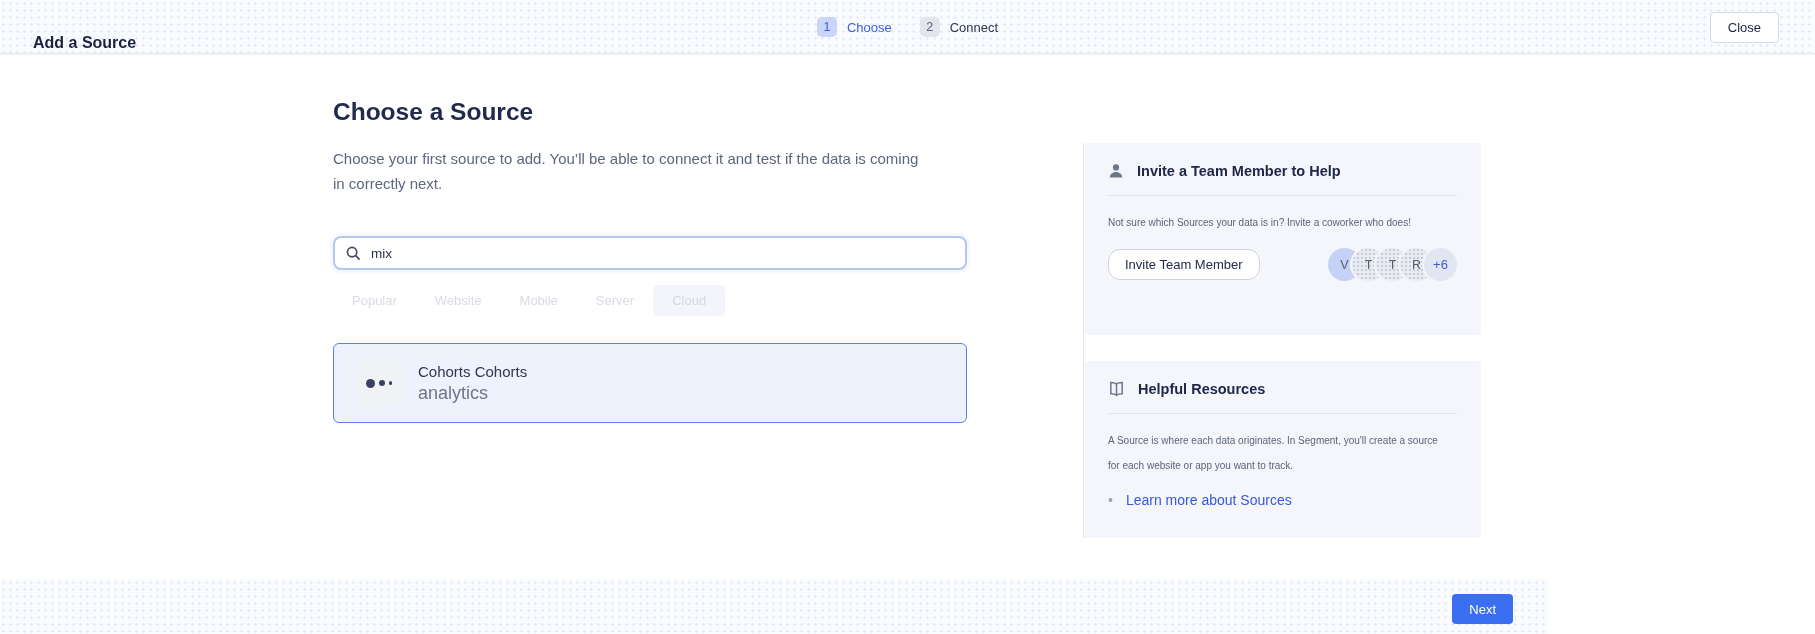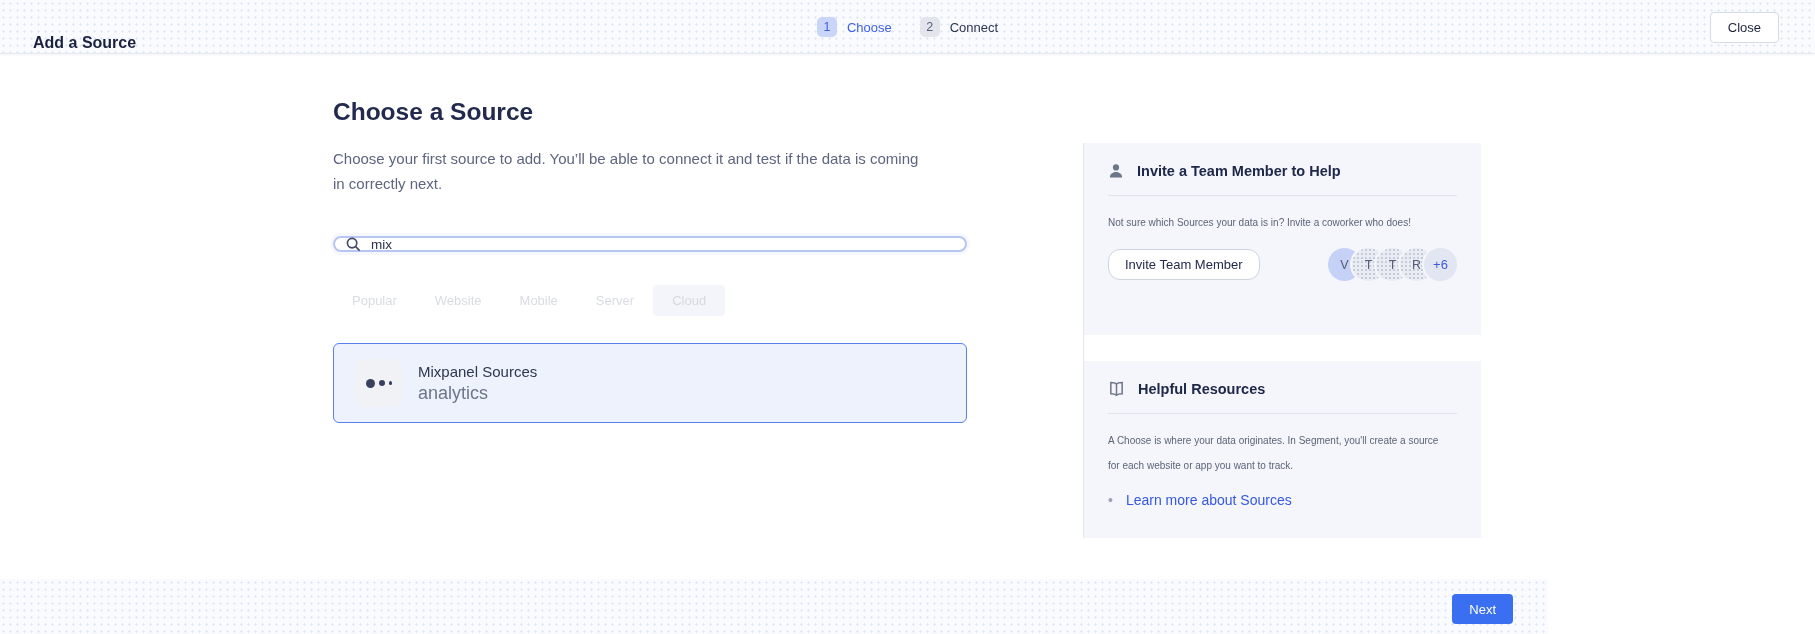--- a/index.html
+++ b/index.html
@@ -54,21 +54,21 @@
   
   .page-heading {
     position:absolute; left:333px; top:98px;
     font-size:24.5px; font-weight:700; color:#222a4d;
   }
   .page-description {
     position:absolute; left:333px; top:146px; width:600px;
     font-size:15px; line-height:25px; color:#5d667e;
   }
   .search-box {
-    position:absolute; left:333px; top:236px; width:634px; height:16px;
+    position:absolute; left:333px; top:236px; width:634px; height:34px;
     background:#fff; border:2px solid #b5c6f0; border-radius:8px;
     box-shadow:0 0 0 3px rgba(130,160,240,0.07);
     display:flex; align-items:center; padding:0 11px;
   }
   .search-box svg { flex:0 0 auto; color:#434b66; }
   .search-input {
     border:none; outline:none; background:transparent;
     margin-left:10px; width:100%;
     font-family:inherit; font-size:13.5px; color:#2a3150;
   }
@@ -196,21 +196,21 @@
   <span class="filter-item selected">Cloud</span>
 </div>
 
 <div class="source-card">
   <div class="source-logo">
     <span class="logo-dot d1"></span>
       <span class="logo-dot d2"></span>
       <span class="logo-dot d3"></span>
   </div>
   <div class="source-text">
-    <div class="source-title">Mixpanel Sources</div>
+    <div class="source-title">Cohorts Cohorts</div>
     <div class="source-subtitle">analytics</div>
   </div>
 </div>
 
 <div class="sidebar">
 
   <div class="side-panel panel-invite">
     <div class="panel-head">
       <svg width="16" height="16" viewBox="0 0 16 16" fill="currentColor">
         <circle cx="8" cy="4.4" r="3.1"></circle>
@@ -234,21 +234,21 @@
 
   <div class="side-panel panel-resources">
     <div class="panel-head">
       <svg width="17" height="16" viewBox="0 0 18 16" fill="none" stroke="currentColor" stroke-width="1.6">
         <path d="M9 2.5C7.6 1.3 5.4 1 3 1v12c2.4 0 4.6.3 6 1.5 1.4-1.2 3.6-1.5 6-1.5V1c-2.4 0-4.6.3-6 1.5z"></path>
         <line x1="9" y1="2.5" x2="9" y2="14.5"></line>
       </svg>
       <span class="panel-title">Helpful Resources</span>
     </div>
     <div class="panel-divider"></div>
-    <div class="panel-body">A Choose is where your data originates. In Segment, you'll create a source for each website or app you want to track.</div>
+    <div class="panel-body">A Source is where each data originates. In Segment, you'll create a source for each website or app you want to track.</div>
     <ul class="resource-list">
       <li>
         <a class="resource-link">Learn more about Sources</a>
       </li>
     </ul>
   </div>
 
 </div>
 
 <div class="app-footer dotted-bg">

